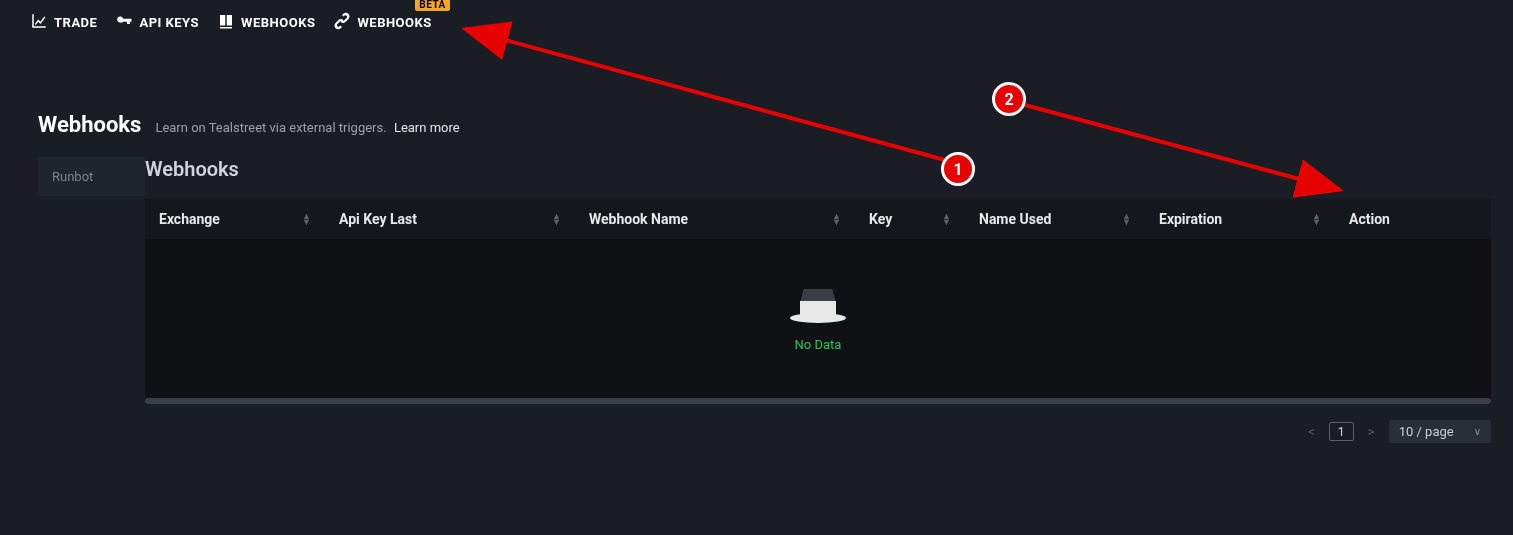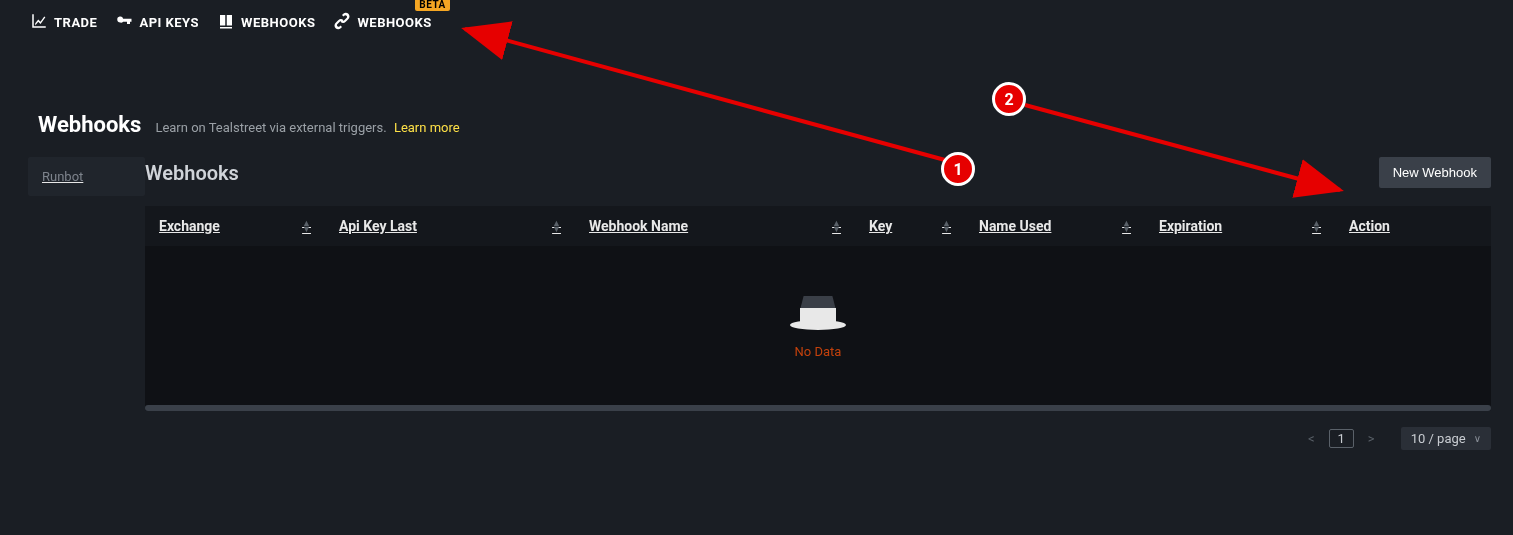--- a/index.html
+++ b/index.html
@@ -34,25 +34,25 @@
     padding: 1px 4px; border-radius: 2px;
   }
 
   
   .page-header {
     display: flex; align-items: baseline; gap: 14px;
     padding: 68px 0 0 38px;
   }
   .page-title { font-size: 22px; font-weight: 700; color: #fff; }
   .page-sub { font-size: 13px; color: #9aa0a6; }
-  .learn-more { color: #fde047; cursor: pointer; margin-left: 4px; margin-top: 25px; }
+  .learn-more { color: #e5e5e5; cursor: pointer; margin-left: 4px; margin-top: 25px; }
 
   
   .body-row { display: flex; margin-top: 20px; }
-  .side-tabs { width: 145px; padding-left: 28px; text-decoration: underline; }
+  .side-tabs { width: 145px; padding-left: 38px; }
   .side-tab {
     background: #20252c; color: #7d838c; font-size: 13px;
     padding: 12px 14px; cursor: pointer; border-radius: 2px;
   }
 
   .main-col { flex: 1; padding: 0 22px 0 0; }
 
   .section-head {
     display: flex; justify-content: space-between; align-items: center;
     margin-bottom: 18px;
@@ -61,54 +61,54 @@
   .btn-new {
     background: #3a4049; color: #fff; font-size: 13px;
     border: none; padding: 8px 14px; cursor: pointer; border-radius: 2px;
   }
 
   
   .tbl-wrap { background: #0f1115; border-radius: 2px; }
   .tbl { width: 100%; border-collapse: collapse; }
   .tbl th {
     text-align: left; font-size: 14px; font-weight: 700;
-    padding: 12px 14px; color: #e8e8e8; background: #14171c; text-decoration: underline;
+    padding: 12px 14px; color: #e8e8e8; background: #14171c;
   }
   .th-inner { display: flex; align-items: center; justify-content: space-between; }
   .sort-icons { display: flex; flex-direction: column; gap: 0; line-height: 6px; font-size: 9px; color: #5a6169; }
   .empty-cell { padding: 50px 0 40px; text-align: center; }
   .empty-icon { width: 50px; height: 40px; margin: 0 auto 8px; position: relative; }
   .empty-icon .lid {
     width: 36px; height: 14px; background: #3a3f47;
     border-radius: 3px 3px 0 0; margin: 0 auto;
     clip-path: polygon(10% 0, 90% 0, 100% 100%, 0 100%);
   }
   .empty-icon .plate {
     width: 56px; height: 10px; background: #e8e8e8; border-radius: 50%;
     position: absolute; bottom: 6px; left: -3px;
   }
   .empty-icon .box {
     width: 36px; height: 18px; background: #e8e8e8;
     margin: -2px auto 0; border-radius: 0 0 4px 4px; position: relative; z-index: 2;
   }
-  .empty-text { color: #c2410c; font-size: 13px; }
+  .empty-text { color: #22c55e; font-size: 13px; }
   .tbl-scroll { height: 6px; background: #3a4049; margin-top: 6px; border-radius: 3px; }
 
   
   .pager {
     display: flex; justify-content: flex-end; align-items: center;
     gap: 10px; margin-top: 16px; font-size: 13px; color: #c8ccd1;
   }
   .pager-btn { color: #5a6169; cursor: pointer; padding: 2px 4px; }
   .pager-num {
     border: 1px solid #5a6169; padding: 1px 8px; border-radius: 2px;
   }
   .pager-size {
     background: #2a2f37; padding: 4px 10px; border-radius: 2px;
-    display: flex; align-items: center; gap: 8px; cursor: pointer; margin-left: 12px;
+    display: flex; align-items: center; gap: 20px; cursor: pointer;
   }
   .chev { font-size: 10px; color: #8a9099; }
 
   
   .anno { position: absolute; top: 0; left: 0; width: 1513px; height: 535px; pointer-events: none; z-index: 100; }
   .anno-circle {
     position: absolute; width: 34px; height: 34px; border-radius: 50%;
     background: #e60000; border: 3px solid #fff; color: #fff;
     font-weight: 700; font-size: 16px; display: flex; align-items: center; justify-content: center;
   }
@@ -163,21 +163,20 @@
 </div>
 
 <div class="body-row">
   <div class="side-tabs">
     <div class="side-tab">Runbot</div>
   </div>
 
   <div class="main-col">
     <div class="section-head">
       <span class="section-title">Webhooks</span>
-      <button class="btn-new">New Webhook</button>
     </div>
 
     <div class="tbl-wrap">
       <table class="tbl">
         <thead>
           <tr>
             <th style="width:180px">
                 <div class="th-inner">
                   <span>Exchange</span>
                   <span class="sort-icons">▲<br>▼</span>

